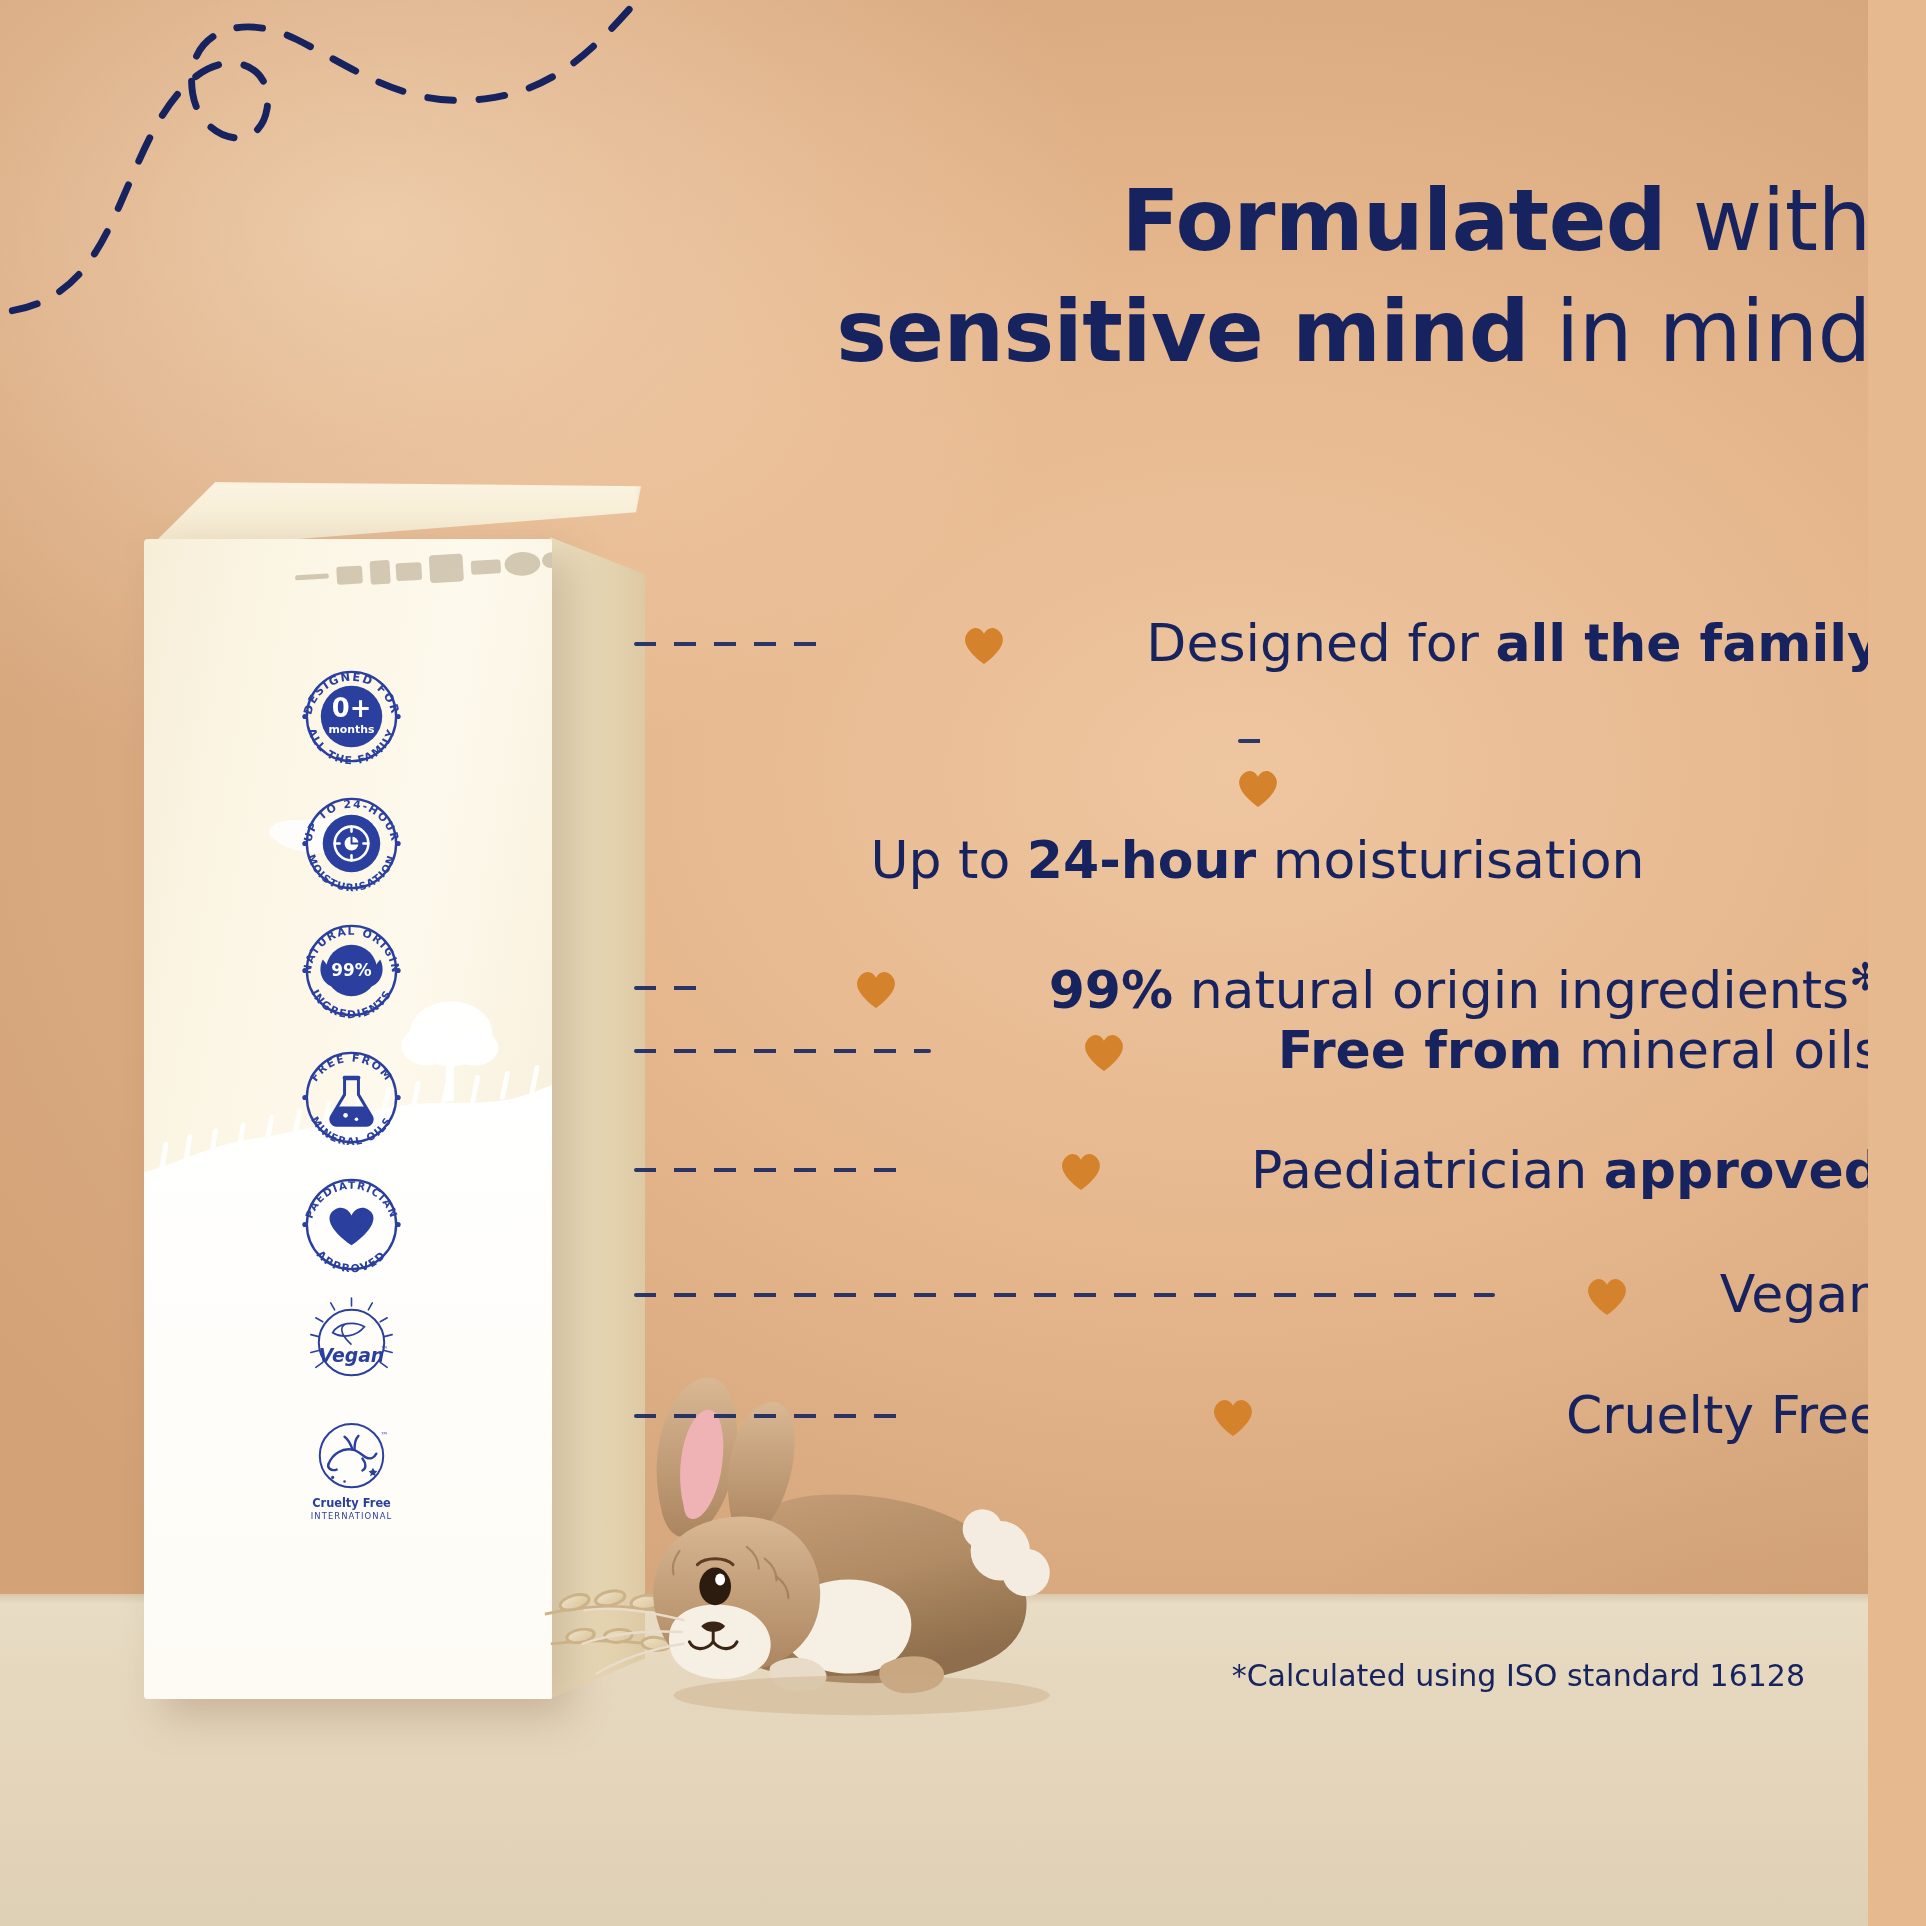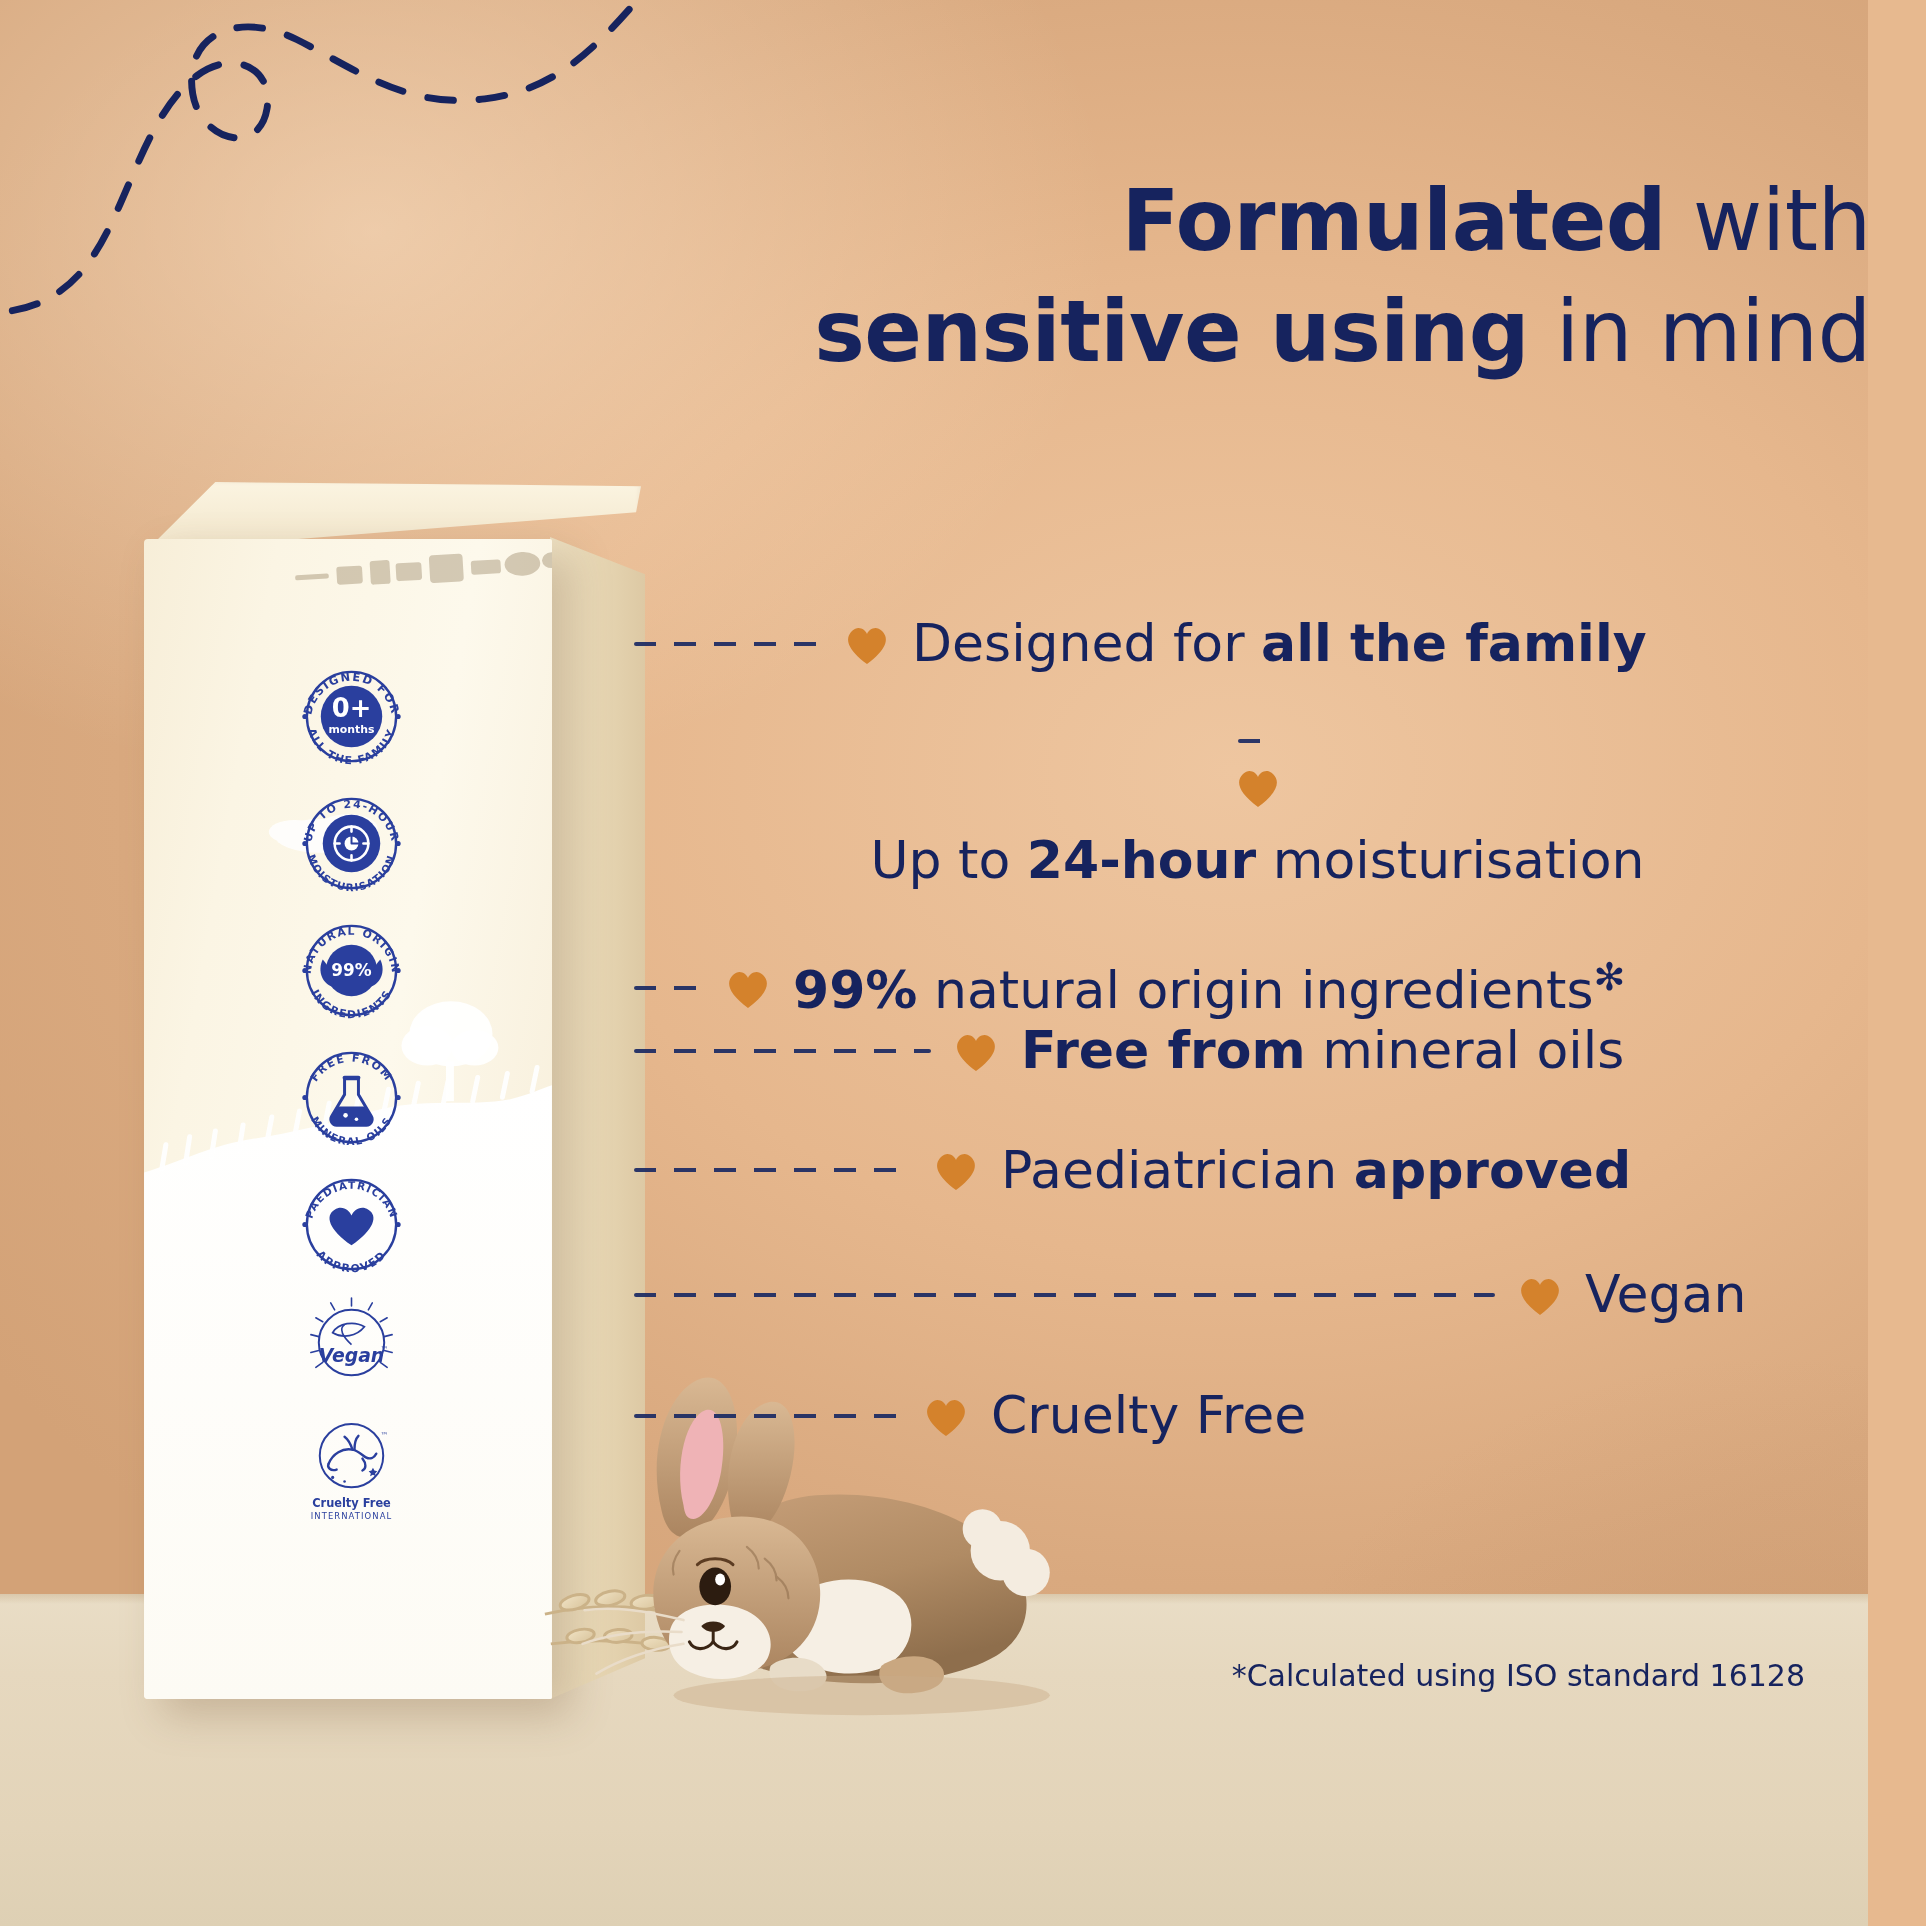--- a/index.html
+++ b/index.html
@@ -83,21 +83,21 @@
     position:absolute;left:149px;top:119px;width:129px;
   }
   .badge{
     position:relative;width:117px;height:117px;margin-bottom:10px;
   }
   .badge.small{height:109px;}
 
   
   .rows{position:absolute;left:634px;top:614px;width:1247px;}
   .row{
-    position:relative;display:flex;align-items:center;justify-content:flex-start;
+    position:relative;display:flex;align-items:center;justify-content:space-between;
     gap:22px;height:auto;margin-bottom:0;
   }
   .dash{
     flex:1 1 auto;height:4px;
     background-image:linear-gradient(90deg,#1b2a63 0 22px, rgba(0,0,0,0) 22px 40px);
     background-size:40px 4px;background-repeat:repeat-x;
     opacity:.92;border-radius:2px;min-width:40px;
   }
   .heart{flex:0 0 auto;width:46px;height:44px;}
   .rtext{
@@ -135,21 +135,21 @@
              C 175 137, 160 230, 120 285
              C 88 329, 40 345, -20 330" fill="none" stroke="#16235e" stroke-width="7" stroke-linecap="round" stroke-dasharray="26 26"></path>
   </svg>
 
   <div class="headline">
     <div>
       <span class="b">Formulated</span>
       <span class="l">with</span>
     </div>
     <div>
-      <span class="b">sensitive using</span>
+      <span class="b">sensitive mind</span>
       <span class="l">in mind</span>
     </div>
   </div>
 
   <div class="box">
 
     <div class="side"></div>
     <div class="lid"></div>
 
     <div class="body">

